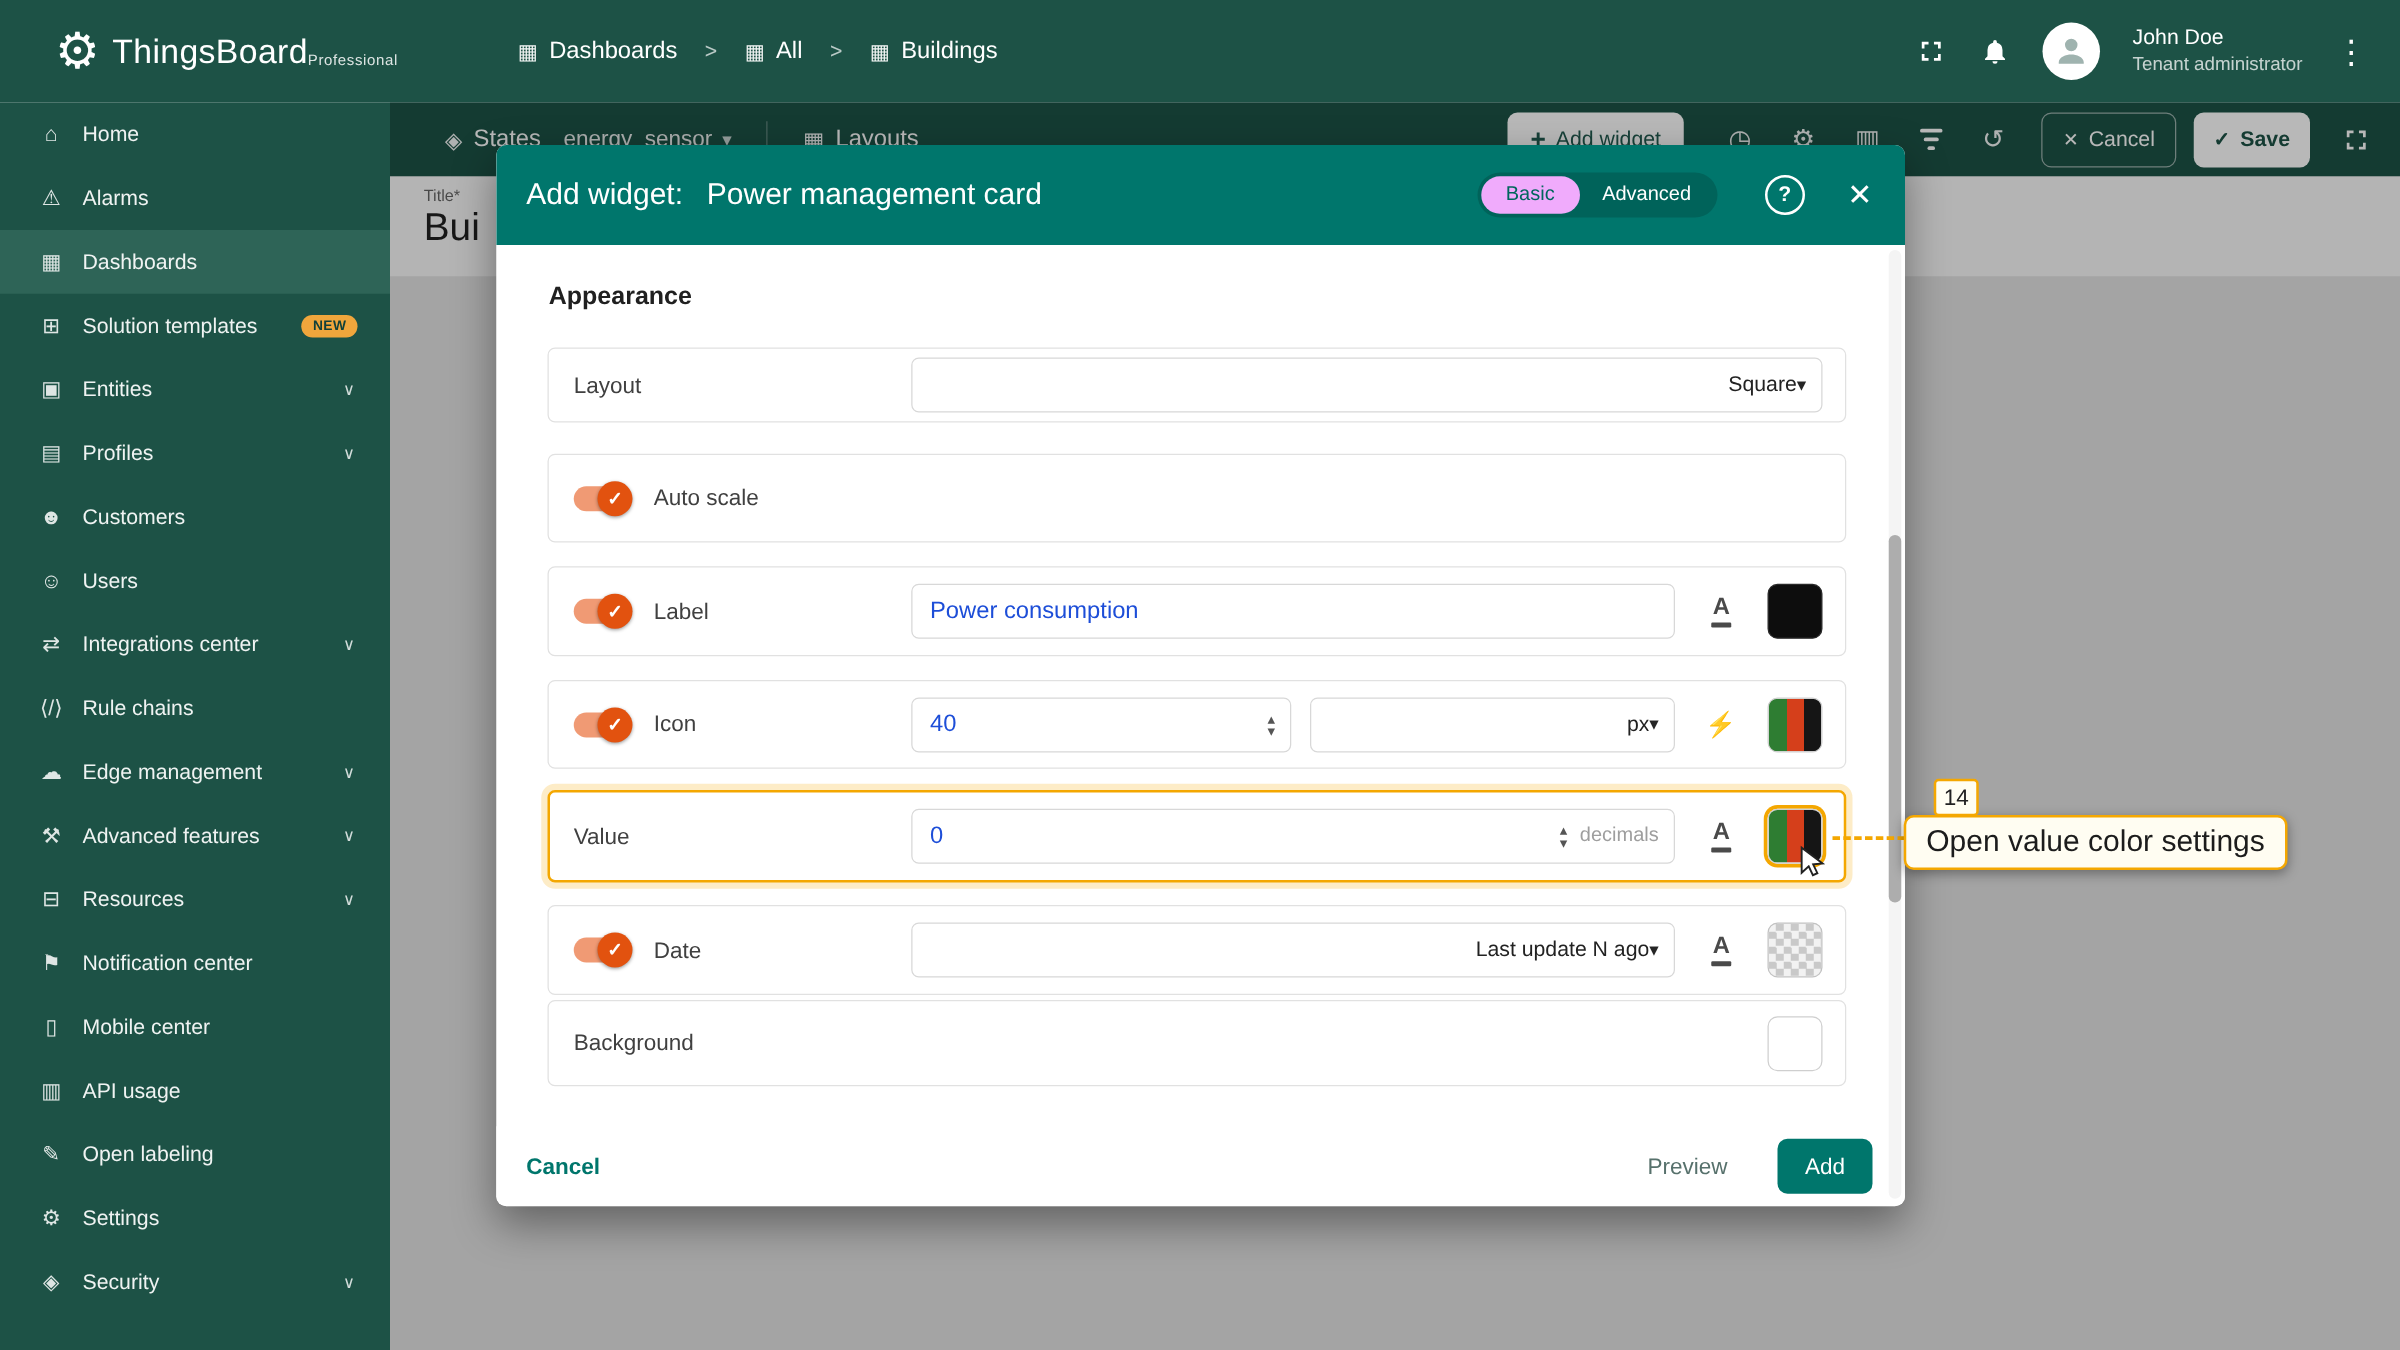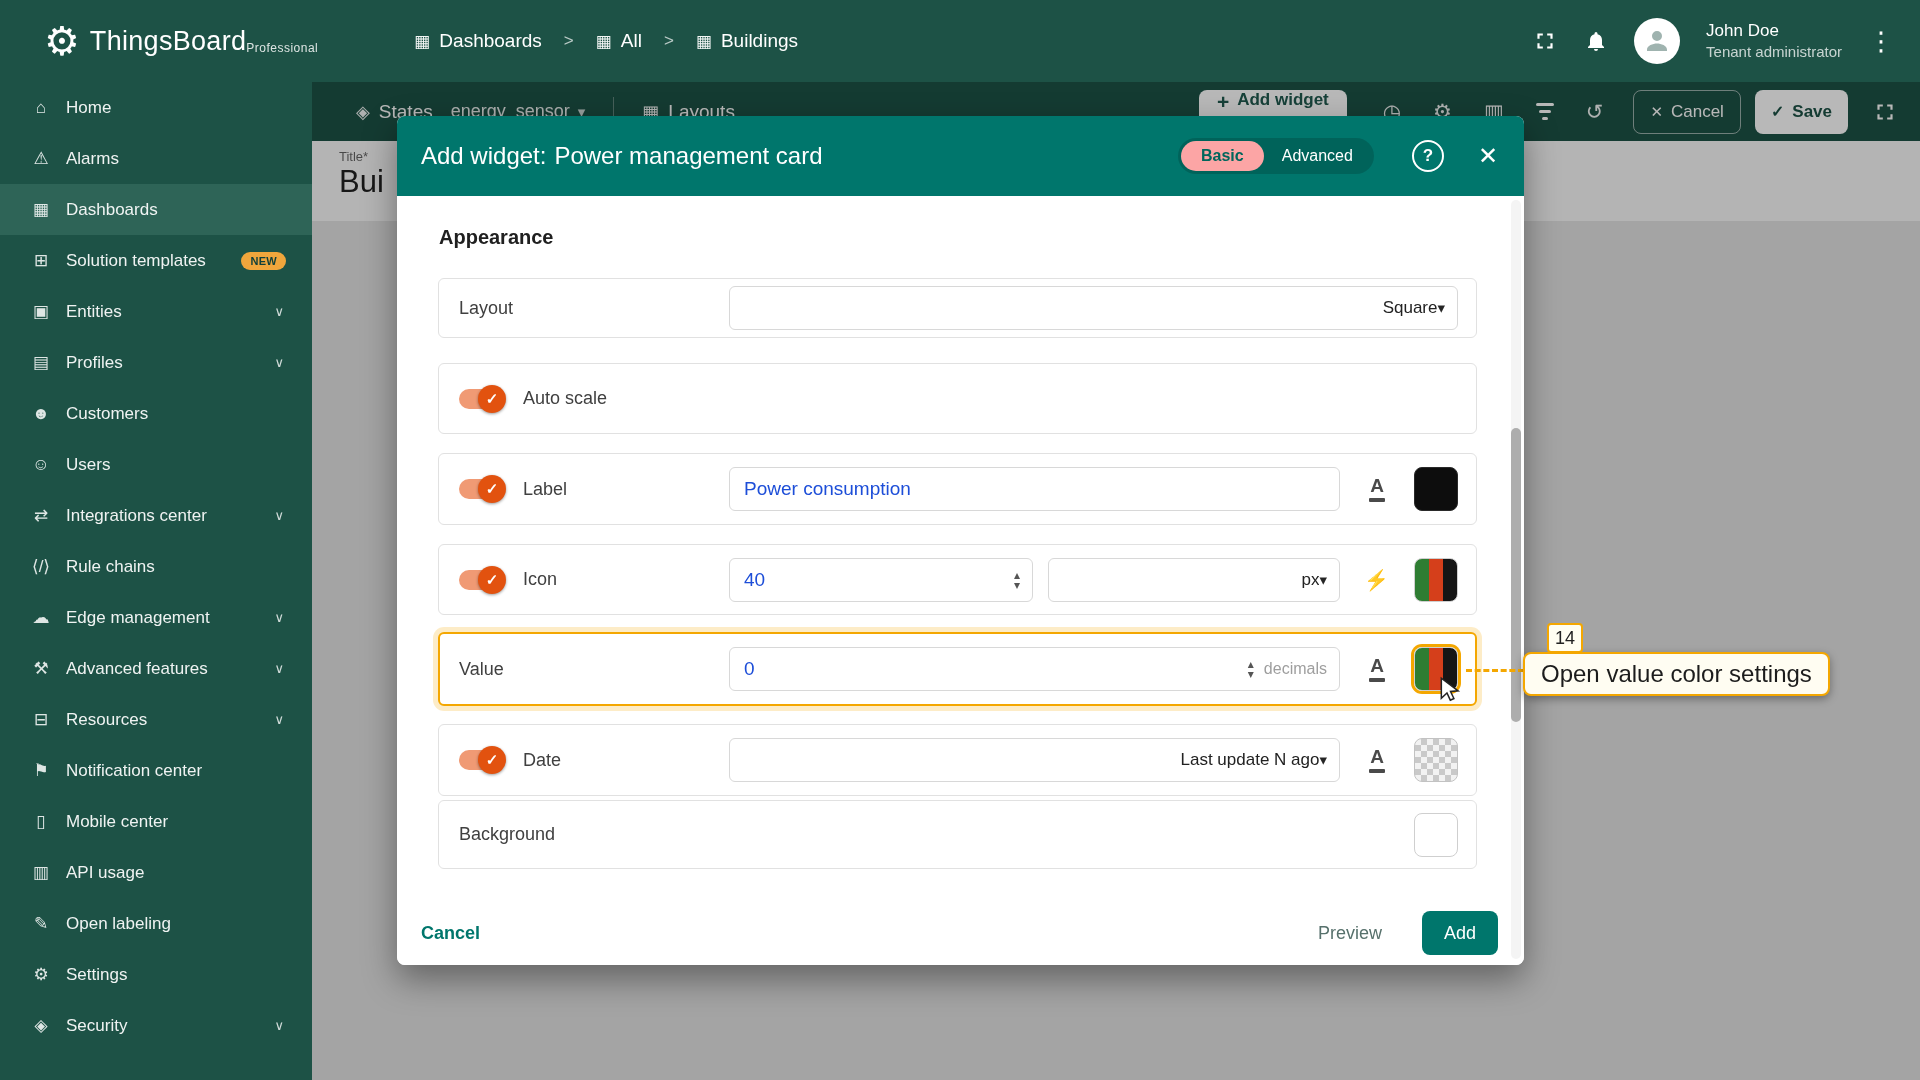--- a/index.html
+++ b/index.html
@@ -35,21 +35,21 @@
   .side-badge{background:#f0a63c;color:#11403a;font-size:11px;font-weight:700;border-radius:10px;padding:3px 9px;letter-spacing:.3px;margin-right:6px}
   .side-chev{color:rgba(255,255,255,.8);font-size:13px;margin-right:8px}
 
   
   .toolbar{position:absolute;top:82px;left:312px;right:0;height:59px;background:#1d5246;display:flex;align-items:center;color:#fff;padding:0 22px 0 44px;z-index:10}
   .tb-group{display:flex;align-items:center;gap:9px;font-size:19px;cursor:pointer}
   .tb-ic{font-size:18px;opacity:.95}
   .tb-state{display:flex;align-items:center;gap:8px;margin-left:18px;font-size:18px;color:rgba(255,255,255,.92);cursor:pointer}
   .tb-divider{width:1px;height:30px;background:rgba(255,255,255,.3);margin:0 28px}
   .caret::before{content:"▾";color:inherit;font-size:15px;opacity:.85}
-  .add-widget{margin-left:auto;display:flex;gap:8px;background:#fff;color:#215a4f;border:0;border-radius:8px;height:44px;padding:0 18px;font-size:17px;font-weight:700;cursor:pointer;font-family:inherit}
+  .add-widget{margin-left:auto;display:flex;align-items:center;gap:8px;background:#fff;color:#215a4f;border:0;border-radius:8px;height:44px;padding:0 18px;font-size:17px;font-weight:400;cursor:pointer;font-family:inherit}
   .add-widget::before{content:"+";font-size:21px;font-weight:600}
   .tb-icons{display:flex;align-items:center;gap:32px;margin:0 30px 0 36px;font-size:21px;color:rgba(255,255,255,.95)}
   .tb-icons>span{cursor:pointer}
   .ic-clock::before{content:"◷"}
   .ic-gear::before{content:"⚙"}
   .ic-chart::before{content:"▥"}
   .ic-undo::before{content:"↺"}
   .filter-ic{display:flex;flex-direction:column;gap:4px;align-items:center;justify-content:center;height:22px}
   .filter-ic i{display:block;height:3px;background:#fff;border-radius:2px}
   .filter-ic i:nth-child(1){width:18px}.filter-ic i:nth-child(2){width:12px}.filter-ic i:nth-child(3){width:6px}
@@ -65,23 +65,23 @@
   .title-block{position:absolute;left:27px;top:8px}
   .title-label{display:block;font-size:13px;color:rgba(0,0,0,.6)}
   .title-value{font-size:31px;font-weight:500;color:rgba(0,0,0,.87)}
 
   
   .overlay{position:absolute;top:82px;left:312px;right:0;bottom:0;background:rgba(0,0,0,.28);z-index:40}
 
   
   .dialog{position:absolute;left:397px;top:116px;width:1127px;height:849px;background:#fff;border-radius:8px;box-shadow:0 14px 34px rgba(0,0,0,.4);z-index:50;overflow:hidden}
   .dlg-header{height:80px;background:#00766c;display:flex;align-items:center;padding:0 26px 0 24px;color:#fff}
-  .dlg-title{font-size:24px;display:flex;align-items:baseline;gap:8px;white-space:nowrap}
+  .dlg-title{font-size:24px;display:flex;align-items:baseline;gap:19px;white-space:nowrap}
   .seg{margin-left:auto;display:flex;align-items:center;background:rgba(0,0,0,.16);border-radius:20px;padding:3px;cursor:pointer}
-  .seg-on{background:#fca5a5;color:#00665c;font-weight:700;border-radius:17px;padding:6px 20px;font-size:16px}
+  .seg-on{background:#f0abfc;color:#00665c;font-weight:400;border-radius:17px;padding:6px 20px;font-size:16px}
   .seg-off{color:#fff;padding:6px 18px;font-size:16px}
   .help{width:32px;height:32px;border:2px solid #fff;border-radius:50%;display:flex;align-items:center;justify-content:center;margin-left:38px;cursor:pointer}
   .help::before{content:"?";font-size:17px;font-weight:700}
   .close{margin-left:34px;cursor:pointer}
   .close::before{content:"✕";font-size:24px}
 
   .dlg-body{padding:24px 47px 0 41px}
   .dlg-section{font-size:20px;font-weight:700;color:#202020;margin:6px 0 0 1px}
   .row{position:relative;display:flex;align-items:center;border:1px solid #e1e1e1;border-radius:6px;background:#fff;padding:0 18px 0 20px}
   .r-layout{margin-top:29px;height:60px}

